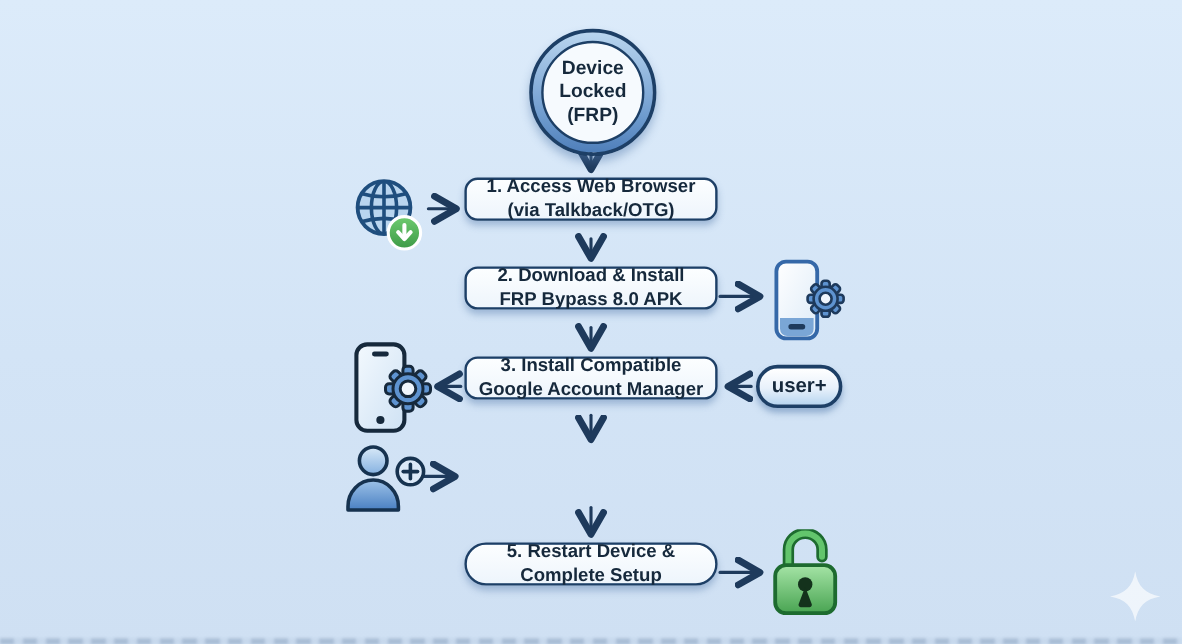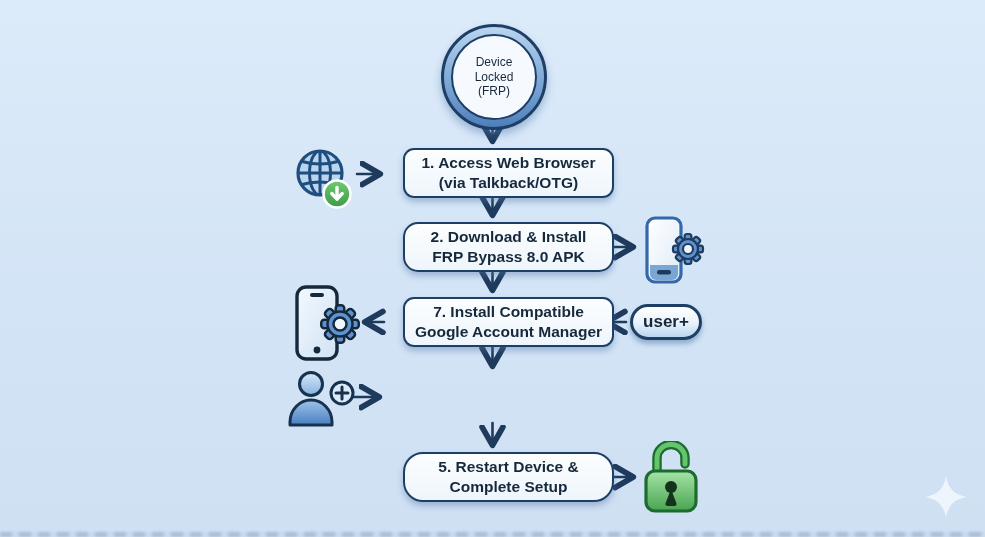--- a/index.html
+++ b/index.html
@@ -20,29 +20,29 @@
     box-shadow:0 5px 8px rgba(80,120,170,.45);
     display:flex;align-items:center;justify-content:center;
   }
   .start-inner{
     width:82px;height:82px;border-radius:50%;
     background:#f6fafe;
     border:2.5px solid #1d3f66;
     display:flex;align-items:center;justify-content:center;
     text-align:center;
   }
-  .start-label{font-size:12px;font-weight:normal;line-height:1.22;white-space:pre-line;}
+  .start-label{font-size:16px;font-weight:bold;line-height:1.22;white-space:pre-line;}
   
   .box{
-    left:387px;width:211px;height:50px;
+    left:387px;width:211px;height:36px;
     background:linear-gradient(180deg,#fcfeff 0%,#eef5fc 100%);
     border:2.5px solid #1d3f66;border-radius:11px;
     box-shadow:0 4px 6px rgba(80,120,170,.42);
     display:flex;align-items:center;justify-content:center;
-    text-align:center;box-sizing:border-box;margin-left:16px;
+    text-align:center;box-sizing:border-box;
   }
   .box-label{font-size:15.5px;font-weight:bold;line-height:1.28;white-space:pre-line;}
   
   .pill{
     left:630px;top:304px;width:72px;height:36px;
     background:linear-gradient(180deg,#ffffff 0%,#e8f1fb 55%,#b9d6f0 100%);
     border:3px solid #1d3f66;border-radius:19px;
     box-shadow:0 4px 5px rgba(80,120,170,.5);
     display:flex;align-items:center;justify-content:center;
     box-sizing:border-box;
@@ -88,26 +88,26 @@
       <span class="start-label">Device
 Locked
 (FRP)</span>
     </div>
   </div>
 
   <div class="abs box" style="top:148px;">
     <span class="box-label">1. Access Web Browser
 (via Talkback/OTG)</span>
   </div>
-  <div class="abs box" style="top:222px;border-radius:15px;">
+  <div class="abs box" style="top:222px;">
     <span class="box-label">2. Download &amp; Install
 FRP Bypass 8.0 APK</span>
   </div>
   <div class="abs box" style="top:297px;">
-    <span class="box-label">7. Install Compatible
+    <span class="box-label">3. Install Compatible
 Google Account Manager</span>
   </div>
   <div class="abs box" style="top:452px;border-radius:20px;">
     <span class="box-label">5. Restart Device &amp;
 Complete Setup</span>
   </div>
 
   <div class="abs pill">
     <span class="pill-label">user+</span>
   </div>

